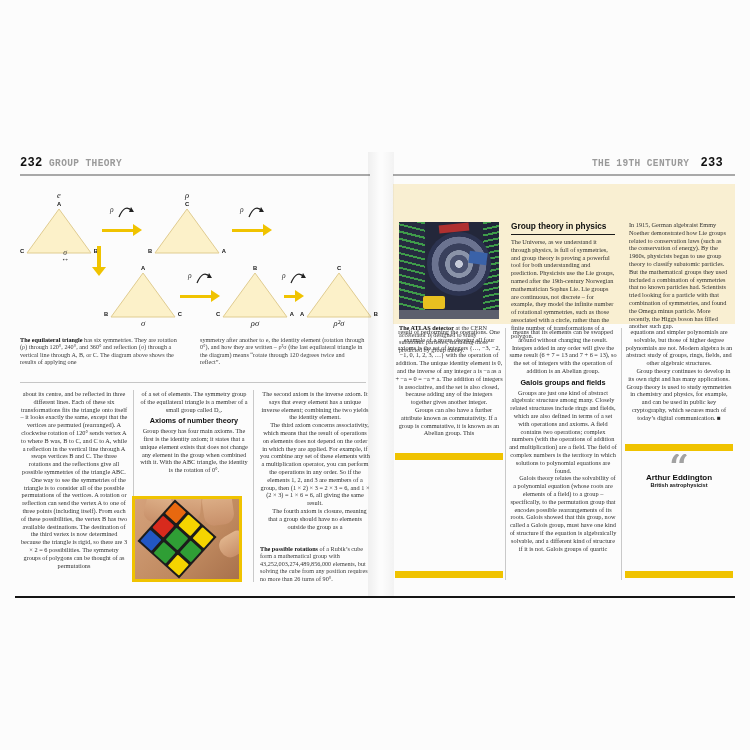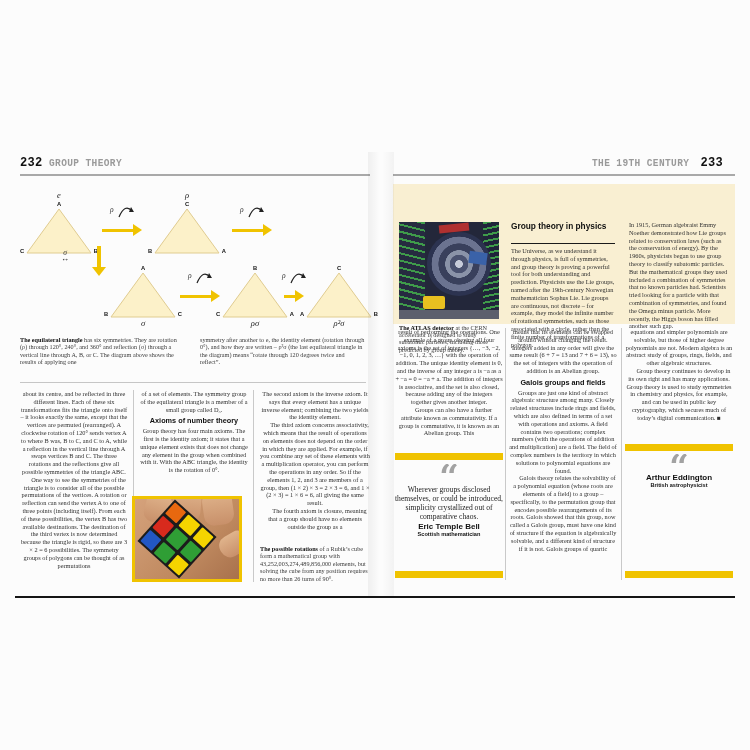--- a/index.html
+++ b/index.html
@@ -79,21 +79,21 @@
   .atlas .truss-r{position:absolute;right:0;top:0;width:16px;height:97px;
                background:repeating-linear-gradient(-12deg,#3f9b4a 0 2px,rgba(0,0,0,0) 2px 6px),#20243a;}
   .atlas .red1{position:absolute;left:40px;top:2px;width:30px;height:8px;background:#b03030;transform:rotate(-6deg);}
   .atlas .blue1{position:absolute;left:70px;top:30px;width:18px;height:12px;background:#3a62a8;transform:rotate(8deg);}
   .atlas .crane{position:absolute;left:24px;bottom:10px;width:22px;height:13px;background:#e8c020;border-radius:2px;}
   .atlas .floor{position:absolute;left:0;bottom:0;width:100%;height:9px;background:#5c5f6d;}
   .photo-cap{position:absolute;left:6px;top:140px;width:102px;font-size:6.2px;line-height:7.2px;color:#3c3c3c;}
   .photo-cap b{color:#111;}
   .physics{position:absolute;left:118px;top:37px;width:104px;}
   .physics h3{margin:0 0 2px;font-family:"Liberation Sans",sans-serif;font-weight:bold;font-size:8.3px;
-              color:#111;border-bottom:1.5px solid #1a1a1a;padding-bottom:12px;}
+              color:#111;border-bottom:1.5px solid #1a1a1a;padding-bottom:3px;}
   .physics p{margin:3px 0 0;font-size:6.3px;line-height:7.8px;color:#303030;}
   .physics-p2{position:absolute;left:236px;top:37px;width:100px;font-size:6.3px;line-height:7.8px;color:#303030;}
 
   
   .ybar{position:absolute;height:7px;background:#f0c300;}
   .quote{position:absolute;width:108px;text-align:center;color:#222;}
   .qmark{display:block;font-family:"DejaVu Serif",serif;font-weight:bold;font-size:34px;color:#a2a2a2;
          height:19px;line-height:25px;overflow:hidden;}
   .qmark.open::before{content:"\201C";}
   .qmark.close{line-height:5px;height:17px;}
@@ -309,27 +309,20 @@
       <p class="ind">Galois theory relates the solvability of a polynomial equation (whose roots are elements of a field) to a group – specifically, to the permutation group that encodes possible rearrangements of its roots. Galois showed that this group, now called a Galois group, must have one kind of structure if the equation is algebraically solvable, and a different kind of structure if it is not. Galois groups of quartic</p>
     </div>
     <div class="bodycol" style="left:232px">
       <p>equations and simpler polynomials are solvable, but those of higher degree polynomials are not. Modern algebra is an abstract study of groups, rings, fields, and other algebraic structures.</p>
       <p class="ind">Group theory continues to develop in its own right and has many applications. Group theory is used to study symmetries in chemistry and physics, for example, and can be used in public key cryptography, which secures much of today’s digital communication. ■</p>
     </div>
     <div class="colrule" style="left:112px;top:176px;height:252px"></div>
     <div class="colrule" style="left:228px;top:176px;height:252px"></div>
 
     <div class="ybar" style="left:2px;top:301px;width:108px"></div>
-    <div class="quote" style="left:2px;top:312px">
-      <span class="qmark open"></span>
-      <p class="qtext">Wherever groups disclosed themselves, or could be introduced, simplicity crystallized out of comparative chaos.</p>
-      <div class="qauthor">Eric Temple Bell</div>
-      <div class="qrole">Scottish mathematician</div>
-      <span class="qmark close"></span>
-    </div>
     <div class="ybar" style="left:2px;top:419px;width:108px"></div>
 
     <div class="ybar" style="left:232px;top:292px;width:108px"></div>
     <div class="quote" style="left:232px;top:302px">
       <span class="qmark open"></span>
       <div class="qauthor">Arthur Eddington</div>
       <div class="qrole">British astrophysicist</div>
       <span class="qmark close"></span>
     </div>
     <div class="ybar" style="left:232px;top:419px;width:108px"></div>

